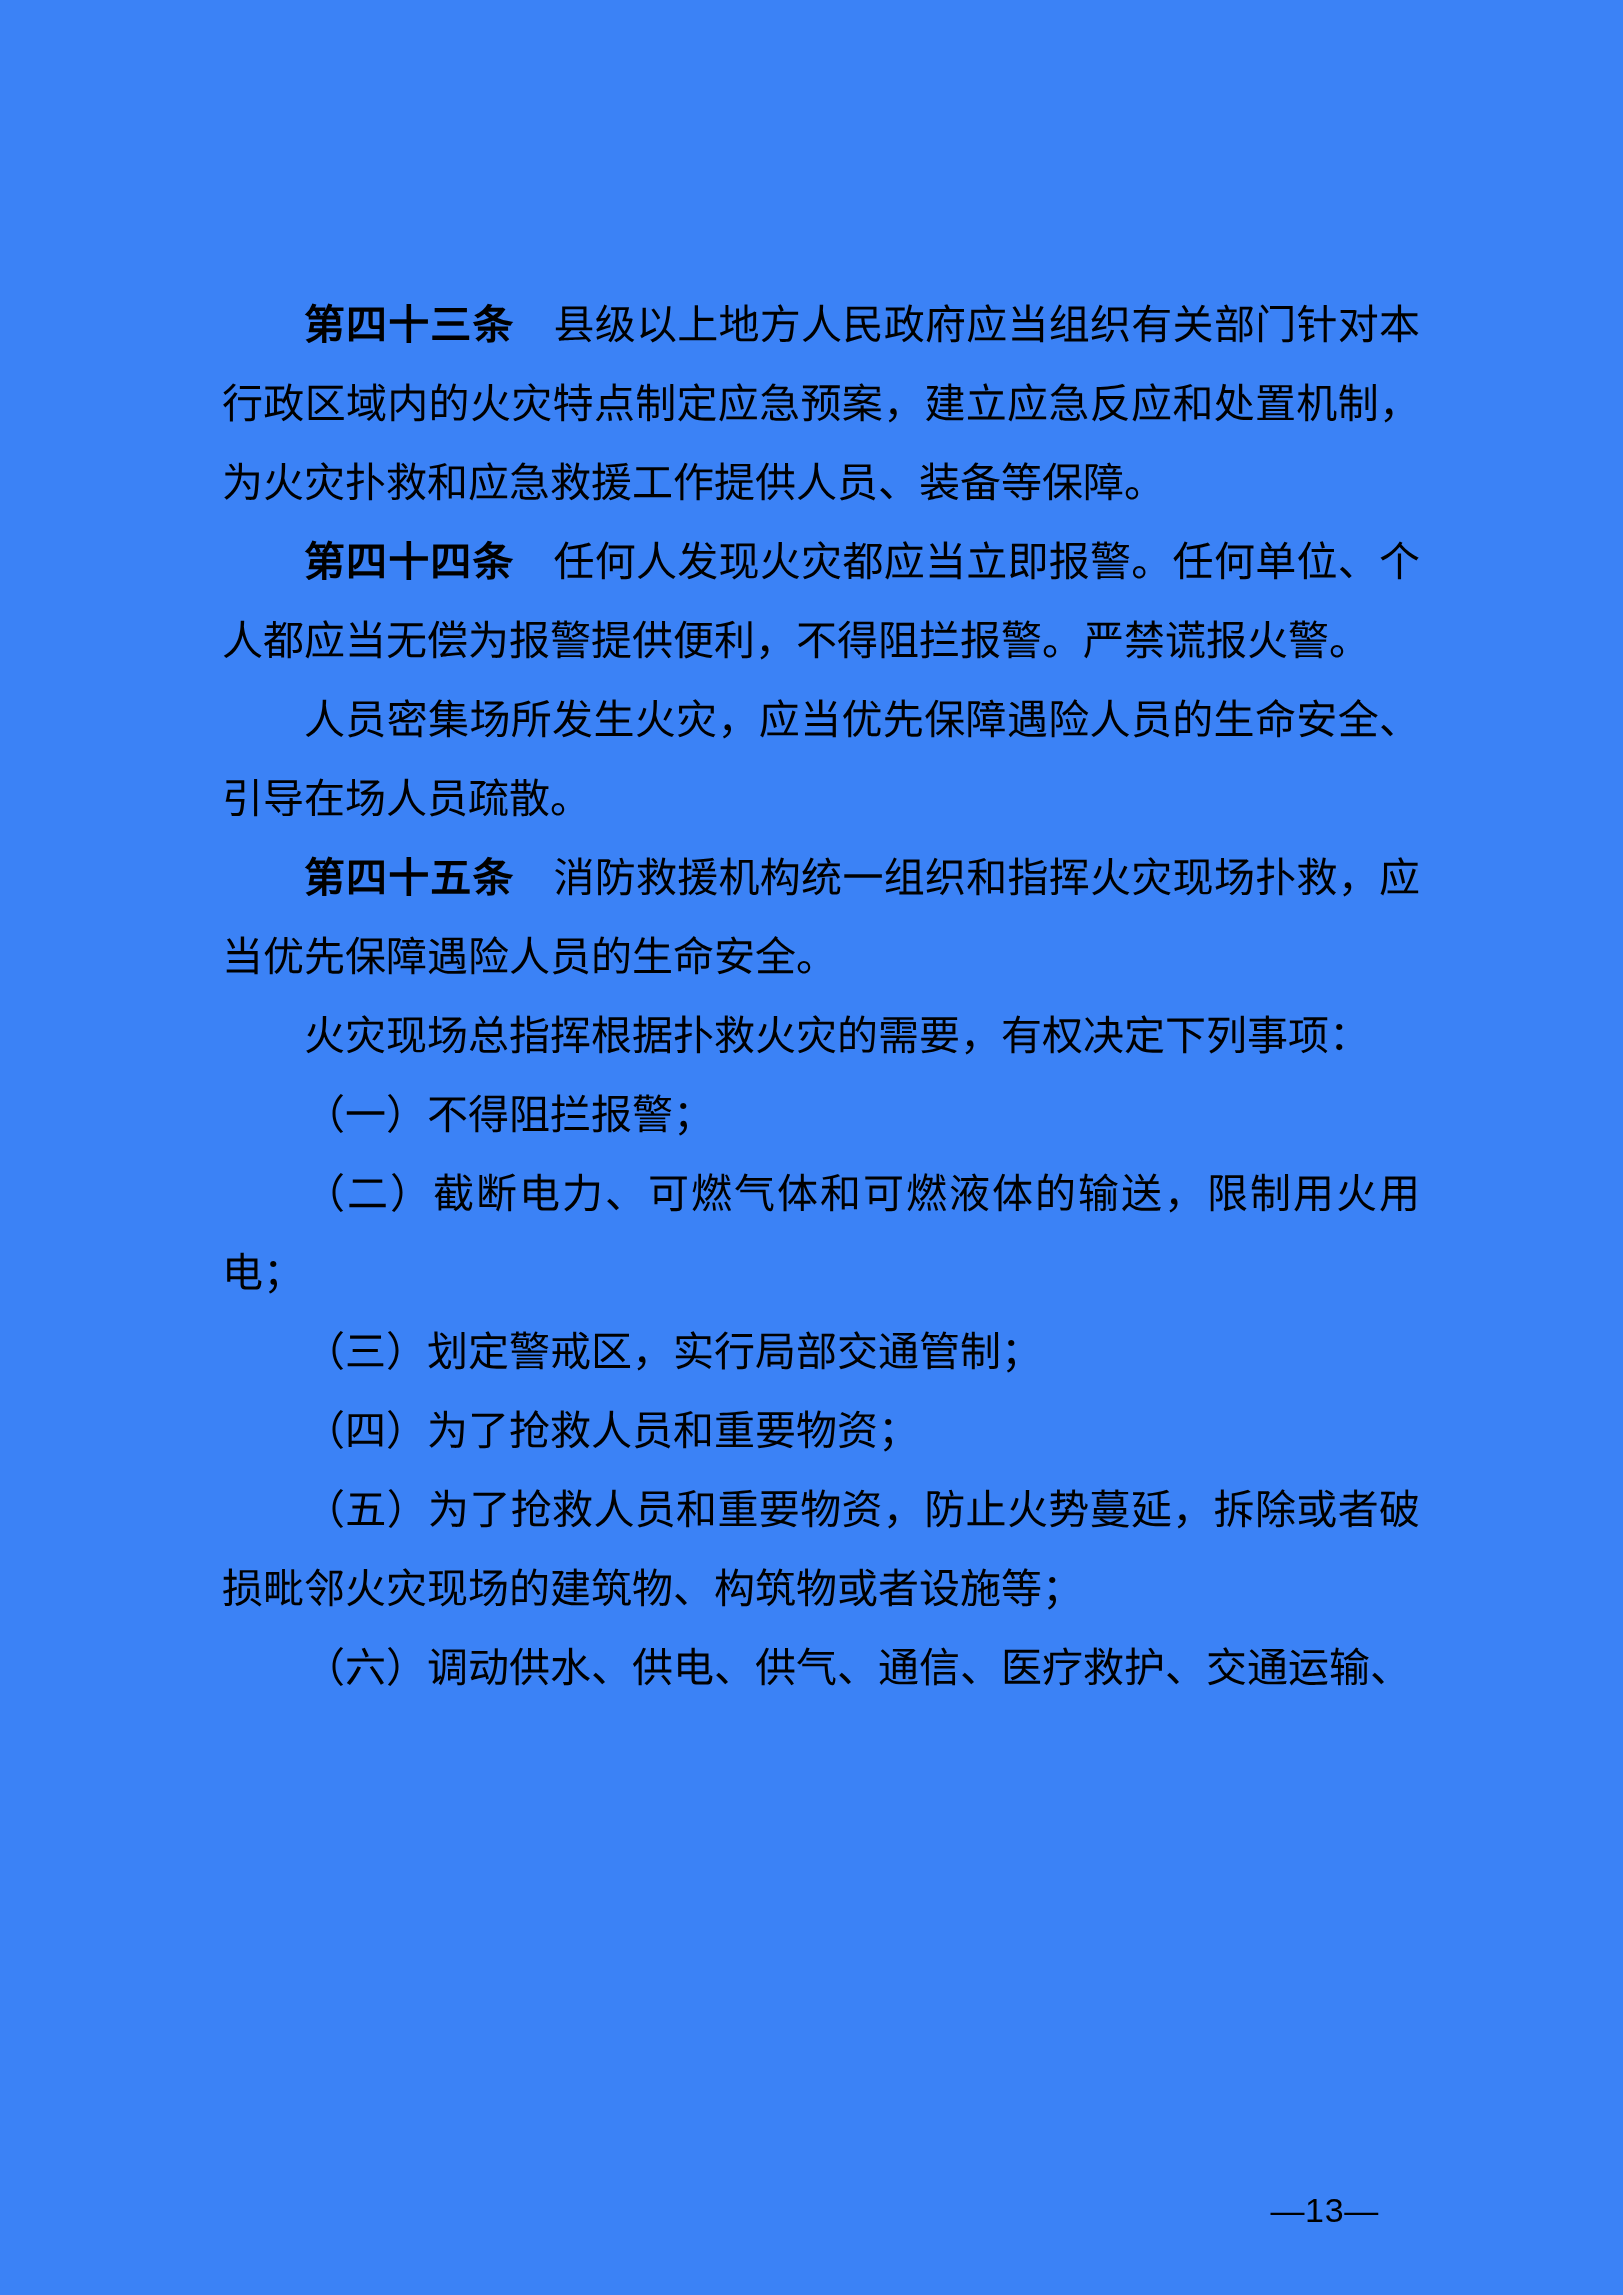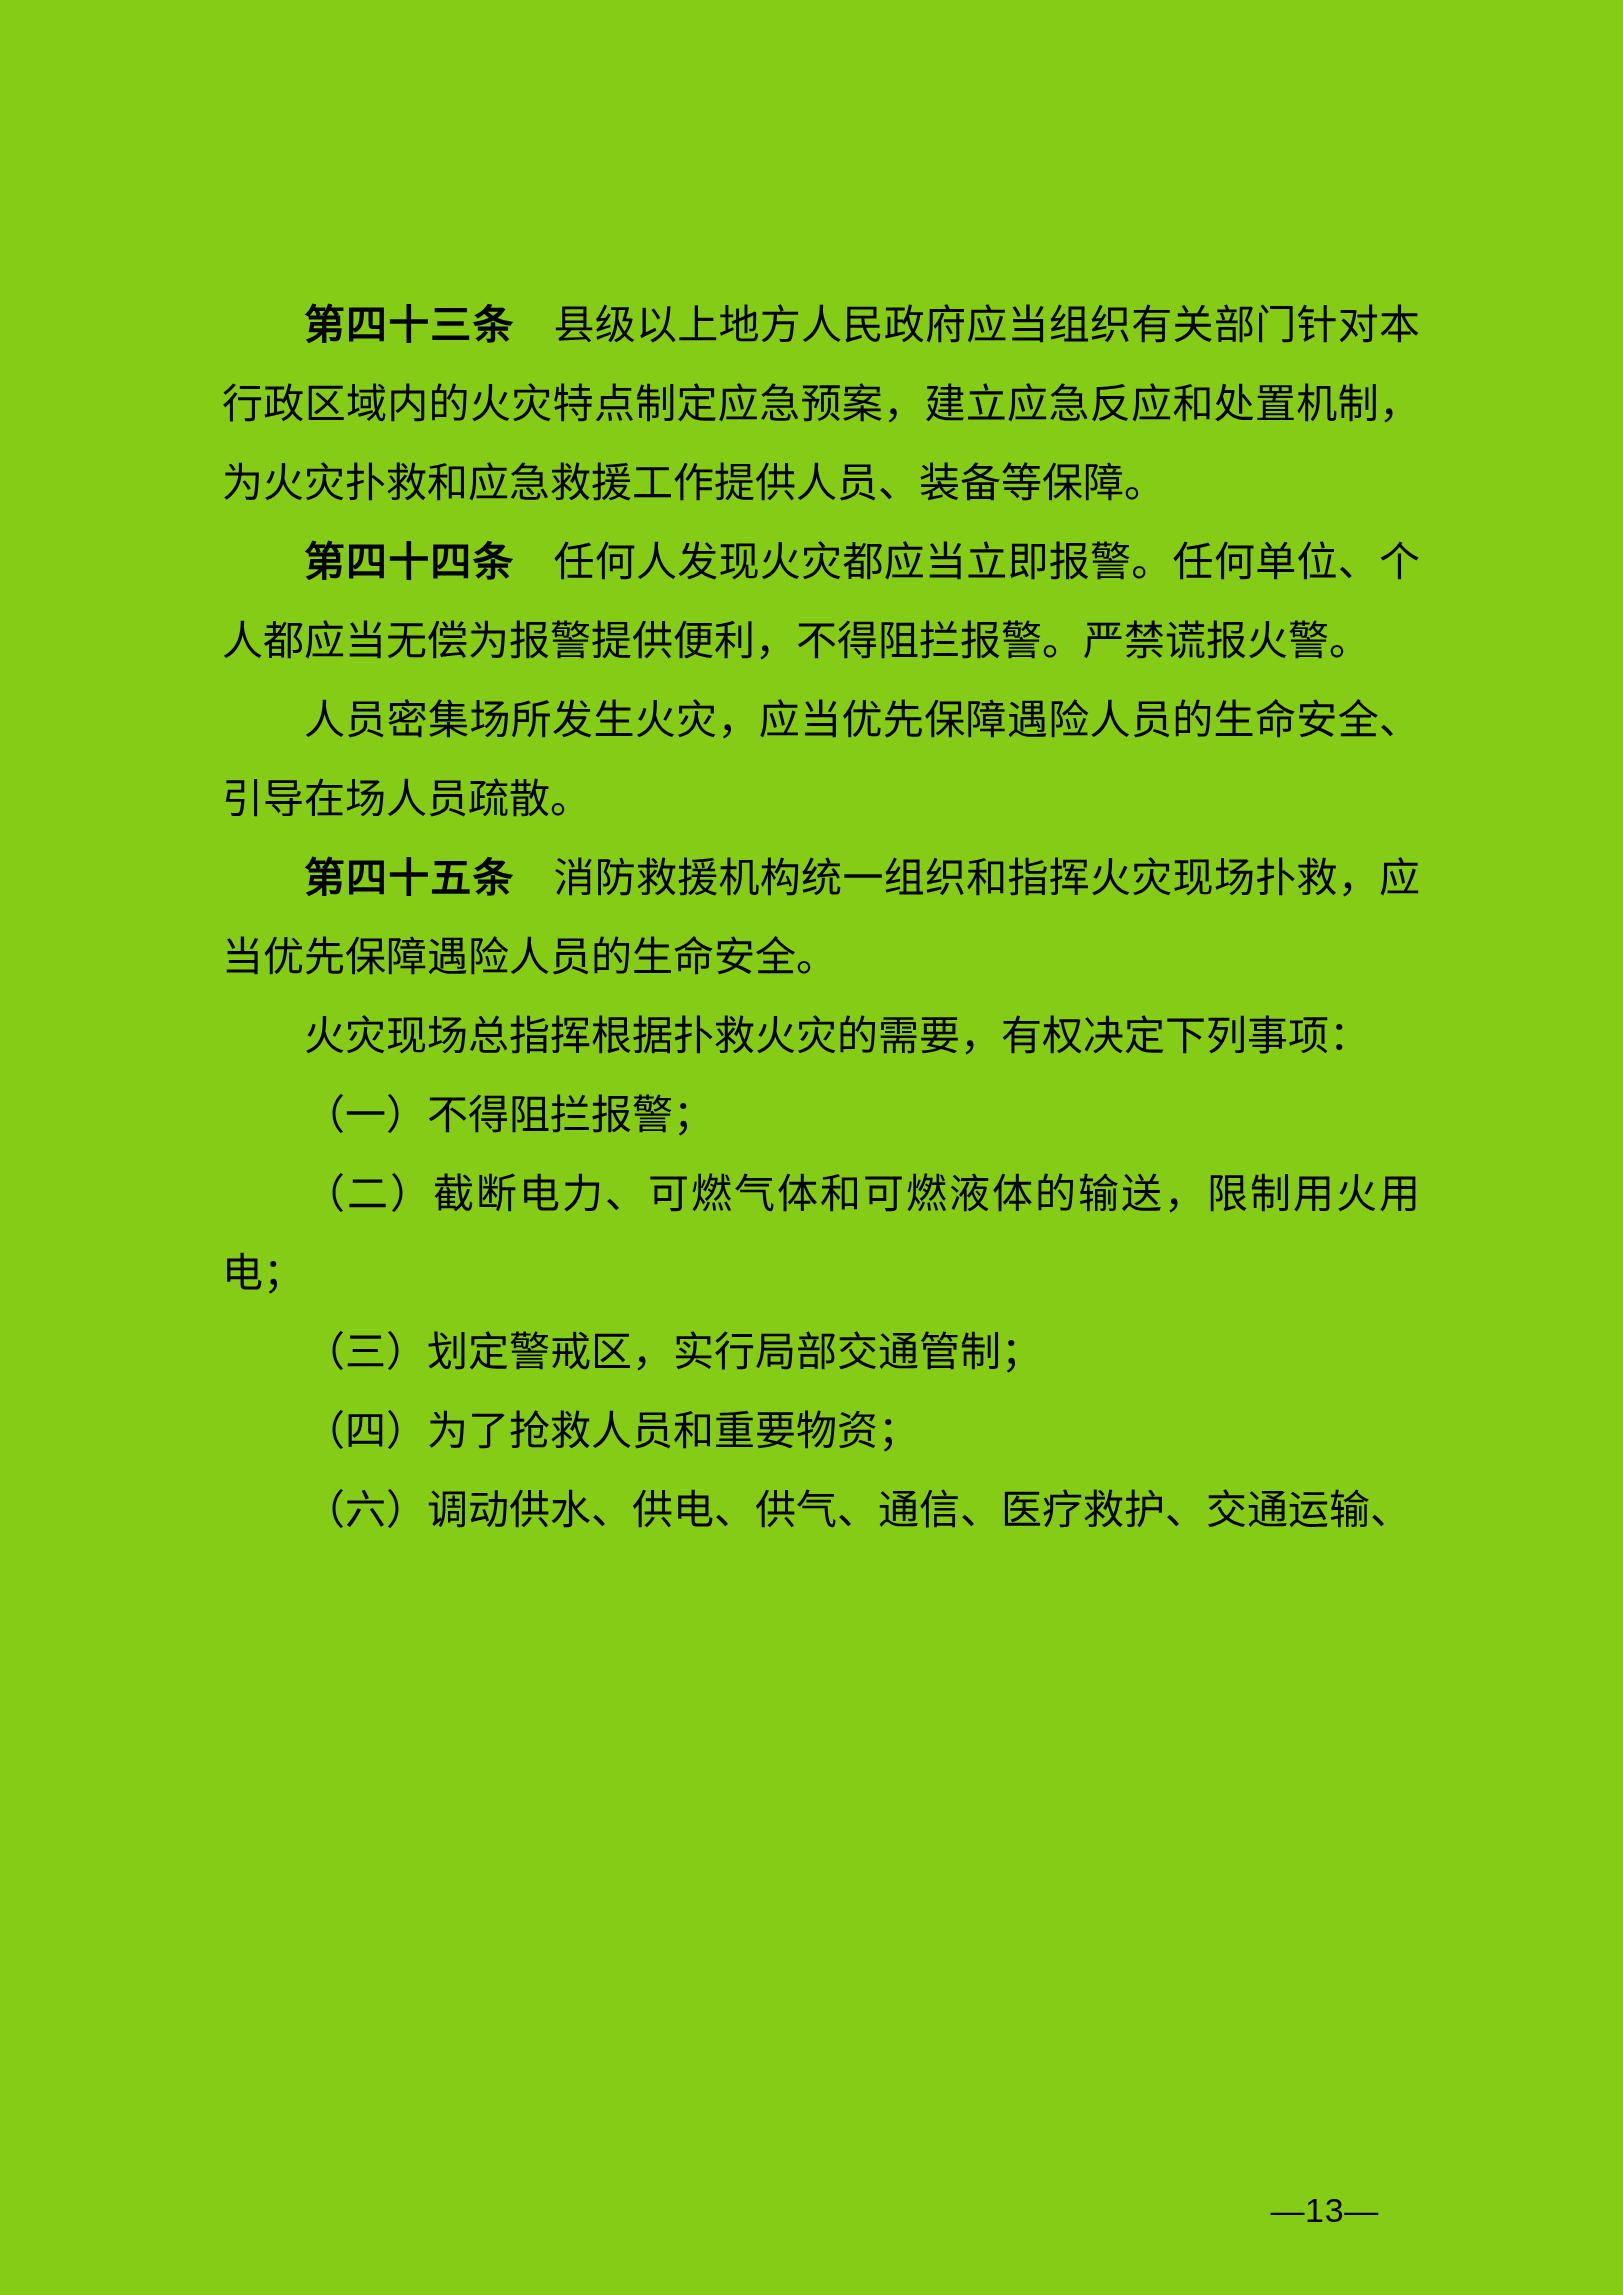--- a/index.html
+++ b/index.html
@@ -4,21 +4,21 @@
 <style>
   html, body {
     margin: 0;
     padding: 0;
     background: #ffffff;
   }
   .page {
     position: relative;
     width: 1623px;
     height: 2295px;
-    background: #84cc16;
+    background: #3b82f6;
     overflow: hidden;
     font-family: "Liberation Serif", "DejaVu Serif", serif;
     color: #000000;
   }
   .body-copy {
     position: absolute;
     left: 222px;
     right: 203px;
     top: 286px;
   }
@@ -88,20 +88,23 @@
       </p>
 
       <p class="para">
         <span>（三）划定警戒区，实行局部交通管制；</span>
       </p>
 
       <p class="para">
         <span>（四）为了抢救人员和重要物资；</span>
       </p>
 
+      <p class="para">
+        <span>（五）为了抢救人员和重要物资，防止火势蔓延，拆除或者破损毗邻火灾现场的建筑物、构筑物或者设施等；</span>
+      </p>
 
       <p class="para">
         <span>（六）调动供水、供电、供气、通信、医疗救护、交通运输、</span>
       </p>
     </div>
 
   <div class="page-footer">—13—</div>
 
 </div>
 

